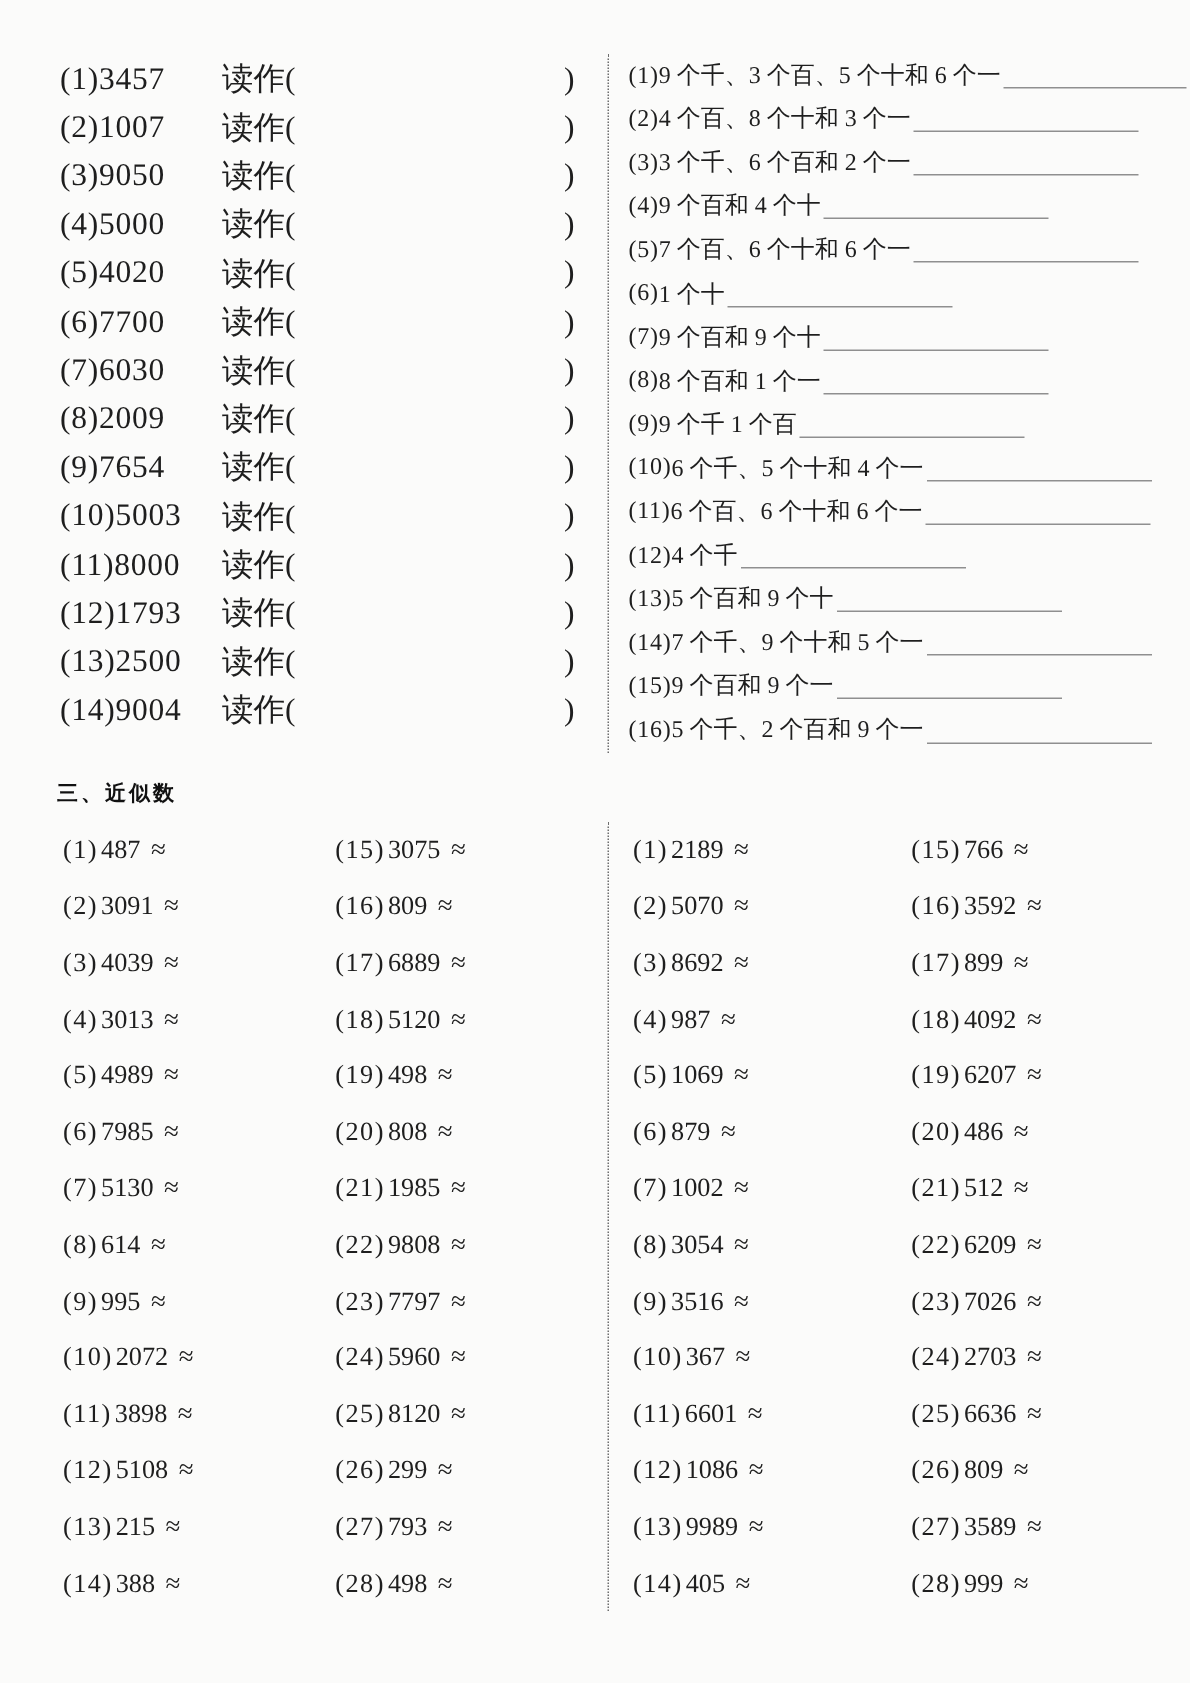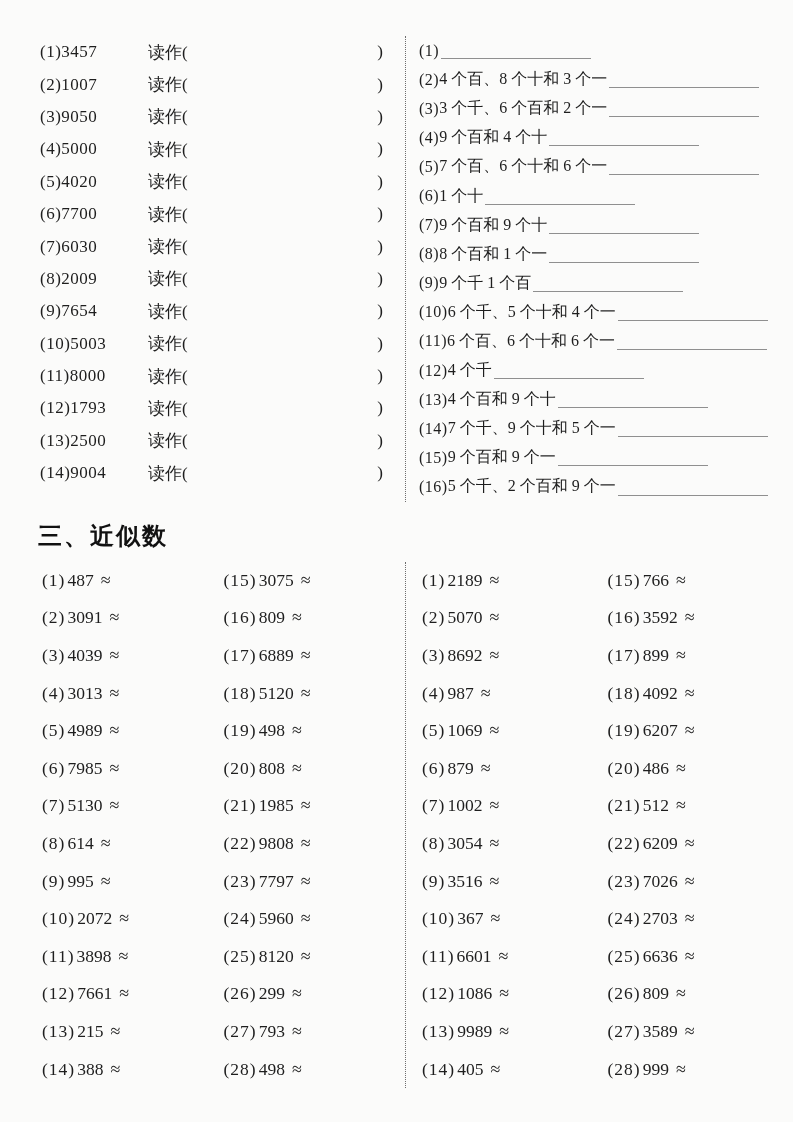--- a/index.html
+++ b/index.html
@@ -25,21 +25,21 @@
     width:405px;
     box-sizing:border-box;
     padding-left:40px;
     padding-right:22px;
     flex:0 0 auto;
   }
   .read-row{
     height:32.4px;
     display:flex;
     align-items:center;
-    font-size:17px;
+    font-size:21px;
     white-space:nowrap;
   }
   .read-row .q-id{
     display:inline-block;
     width:108px;
     letter-spacing:.5px;
   }
   .read-row .spacer{flex:1;}
   .compose-col{
     flex:1;
@@ -63,21 +63,21 @@
     height:1px;
     align-self:flex-end;
     margin-bottom:6px;
     margin-left:2px;
   }
   
   .section-title{
     margin:18px 0 10px 38px;
     font-family:"Liberation Sans","DejaVu Sans",sans-serif;
     font-weight:bold;
-    font-size:24px;
+    font-size:14px;
     letter-spacing:2px;
     color:#111;
   }
   
   .bottom-section{
     display:flex;
     align-items:stretch;
   }
   .half{
     display:flex;
@@ -210,20 +210,21 @@
           <span class="duzuo">读作(</span>
           <span class="spacer"></span>
           <span class="close">)</span>
         </div>
       </div>
 
     <div class="compose-col">
 
         <div class="compose-row">
           <span class="q-label">(1)</span>
+          <span class="q-text">9 个千、3 个百、5 个十和 6 个一</span>
           <span class="uline"></span>
         </div>
 
         <div class="compose-row">
           <span class="q-label">(2)</span>
           <span class="q-text">4 个百、8 个十和 3 个一</span>
           <span class="uline"></span>
         </div>
 
         <div class="compose-row">
@@ -281,21 +282,21 @@
         </div>
 
         <div class="compose-row">
           <span class="q-label">(12)</span>
           <span class="q-text">4 个千</span>
           <span class="uline"></span>
         </div>
 
         <div class="compose-row">
           <span class="q-label">(13)</span>
-          <span class="q-text">4 个百和 9 个十</span>
+          <span class="q-text">5 个百和 9 个十</span>
           <span class="uline"></span>
         </div>
 
         <div class="compose-row">
           <span class="q-label">(14)</span>
           <span class="q-text">7 个千、9 个十和 5 个一</span>
           <span class="uline"></span>
         </div>
 
         <div class="compose-row">
@@ -381,21 +382,21 @@
           </div>
 
           <div class="approx-item">
             <span class="a-label">(11)</span>
             <span class="a-num">3898</span>
             <span class="a-sym">≈</span>
           </div>
 
           <div class="approx-item">
             <span class="a-label">(12)</span>
-            <span class="a-num">7661</span>
+            <span class="a-num">5108</span>
             <span class="a-sym">≈</span>
           </div>
 
           <div class="approx-item">
             <span class="a-label">(13)</span>
             <span class="a-num">215</span>
             <span class="a-sym">≈</span>
           </div>
 
           <div class="approx-item">

